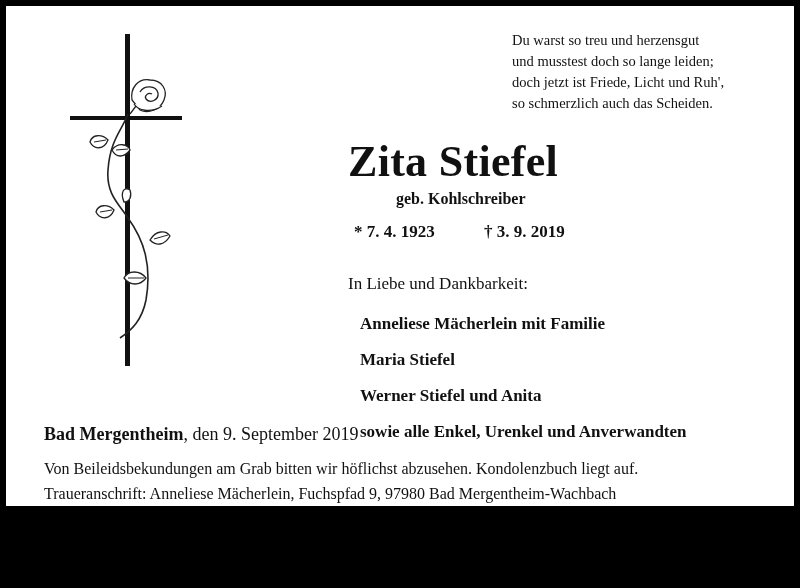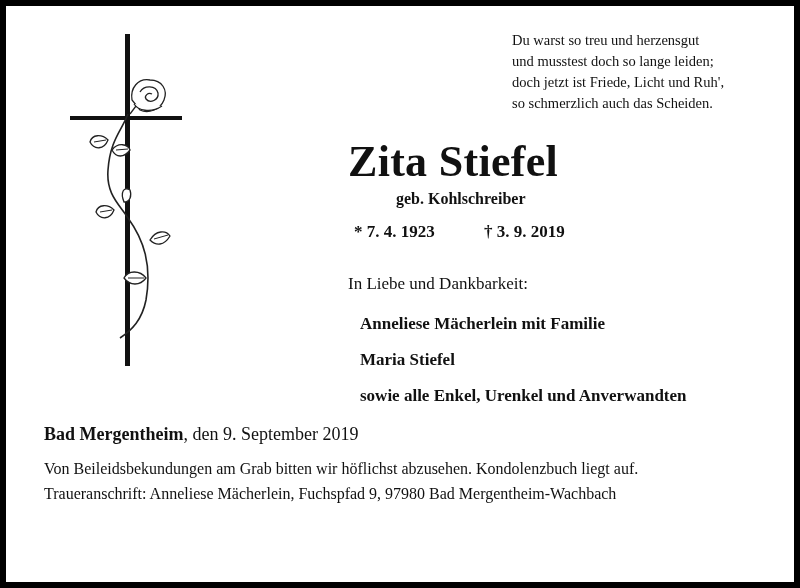--- a/index.html
+++ b/index.html
@@ -1,18 +1,18 @@
 <!DOCTYPE html>
 <html><head>
 <meta charset="utf-8">
 <style>
   html, body { margin: 0; padding: 0; }
   body { width: 800px; height: 588px; background: #000; overflow: hidden; }
   .frame {
-    position: absolute; left: 6px; top: 6px; width: 788px; height: 576px;
+    position: absolute; left: 6px; top: 6px; width: 788px; height: 500px;
     background: #fff; overflow: hidden;
     font-family: "Liberation Serif", "DejaVu Serif", serif; color: #111;
   }
   .abs { position: absolute; white-space: nowrap; }
   .poem { left: 506px; top: 24px; font-size: 14.5px; line-height: 21px; }
   .name { left: 342px; top: 130px; font-size: 44px; font-weight: bold; letter-spacing: 0.3px; }
   .maiden { left: 390px; top: 184px; font-size: 16px; font-weight: bold; }
   .born { left: 348px; top: 216px; font-size: 17px; font-weight: bold; }
   .died { left: 478px; top: 216px; font-size: 17px; font-weight: bold; text-align: center; }
   .thanks { left: 342px; top: 268px; font-size: 17px; }
@@ -69,20 +69,21 @@
 
   <div class="abs name">Zita Stiefel</div>
   <div class="abs maiden">geb. Kohlschreiber</div>
   <div class="abs born">*  7. 4. 1923</div>
   <div class="abs died">† 3. 9. 2019</div>
 
   <div class="abs thanks">In Liebe und Dankbarkeit:</div>
   <div class="abs mourners">
     <div>Anneliese Mächerlein mit Familie</div>
     <div>Maria Stiefel</div>
+    <div>Werner Stiefel und Anita</div>
     <div>sowie alle Enkel, Urenkel und Anverwandten</div>
   </div>
 
   <div class="abs dateline">
     <b>Bad Mergentheim</b><span>, den 9. September 2019</span>
   </div>
 
   <div class="abs body">
     <p>Von Beileidsbekundungen am Grab bitten wir höflichst abzusehen. Kondolenzbuch liegt auf.</p>
     <p>Traueranschrift: Anneliese Mächerlein, Fuchspfad 9, 97980 Bad Mergentheim-Wachbach</p>

